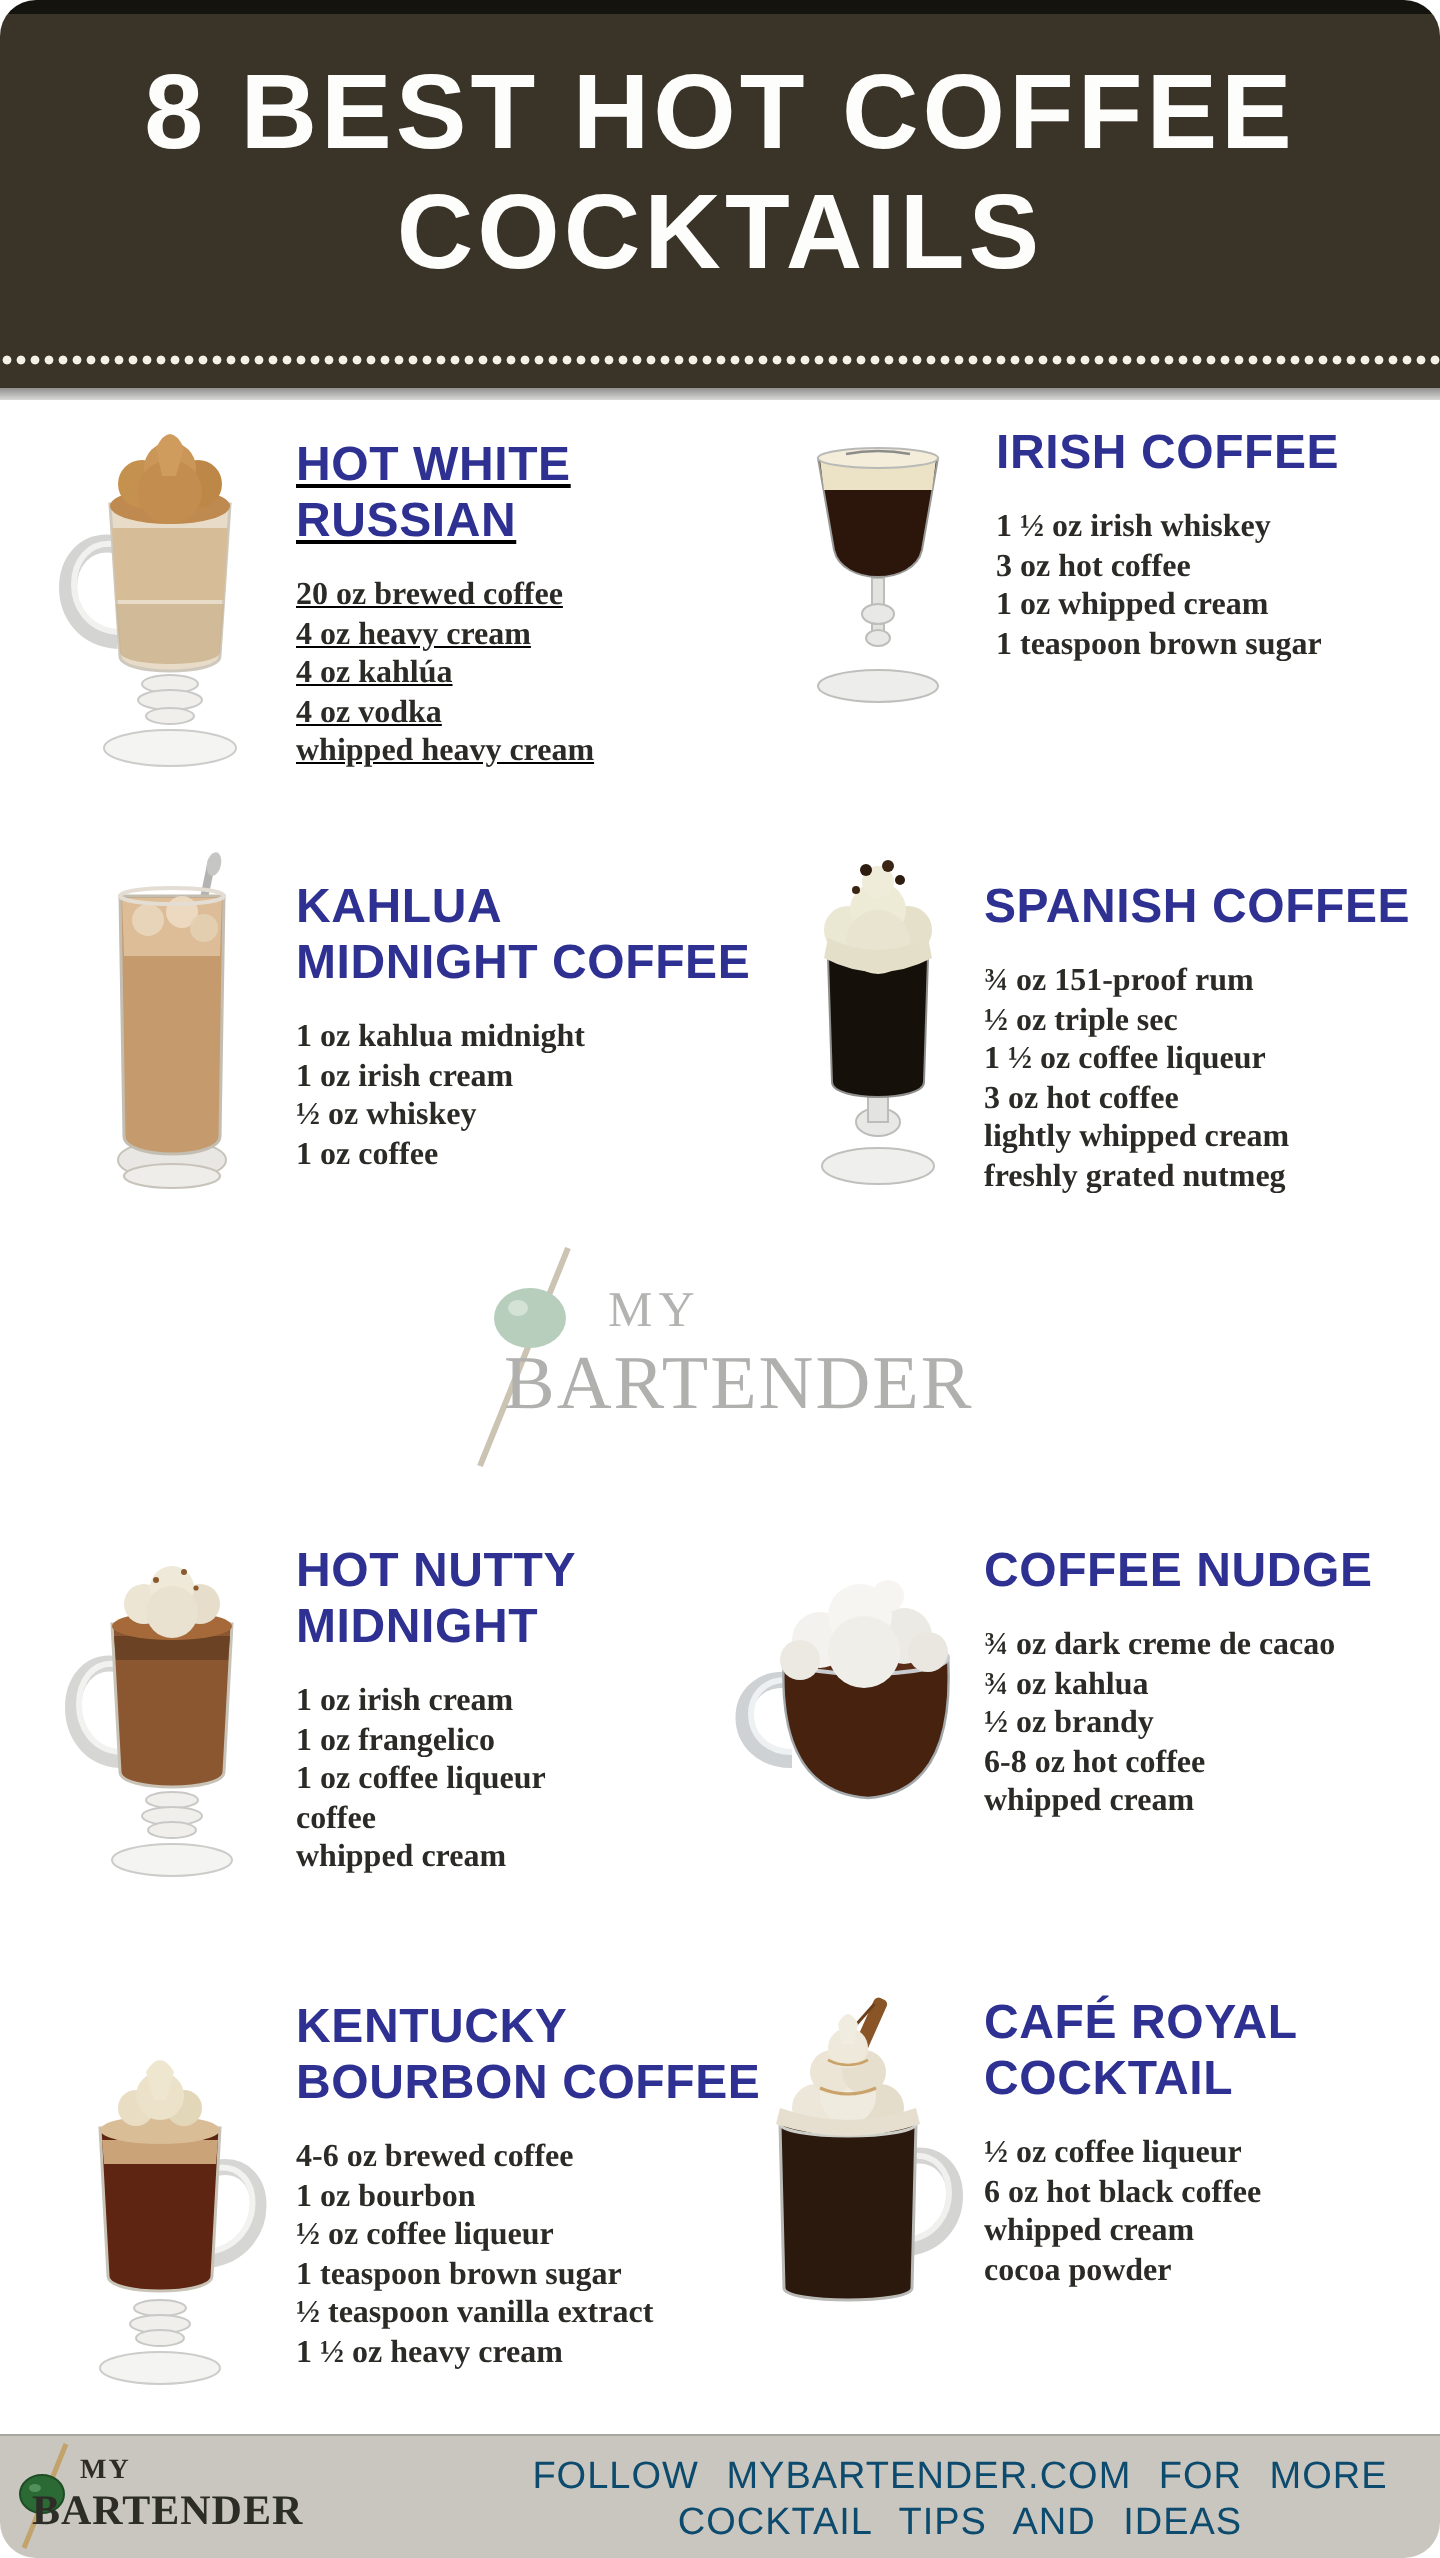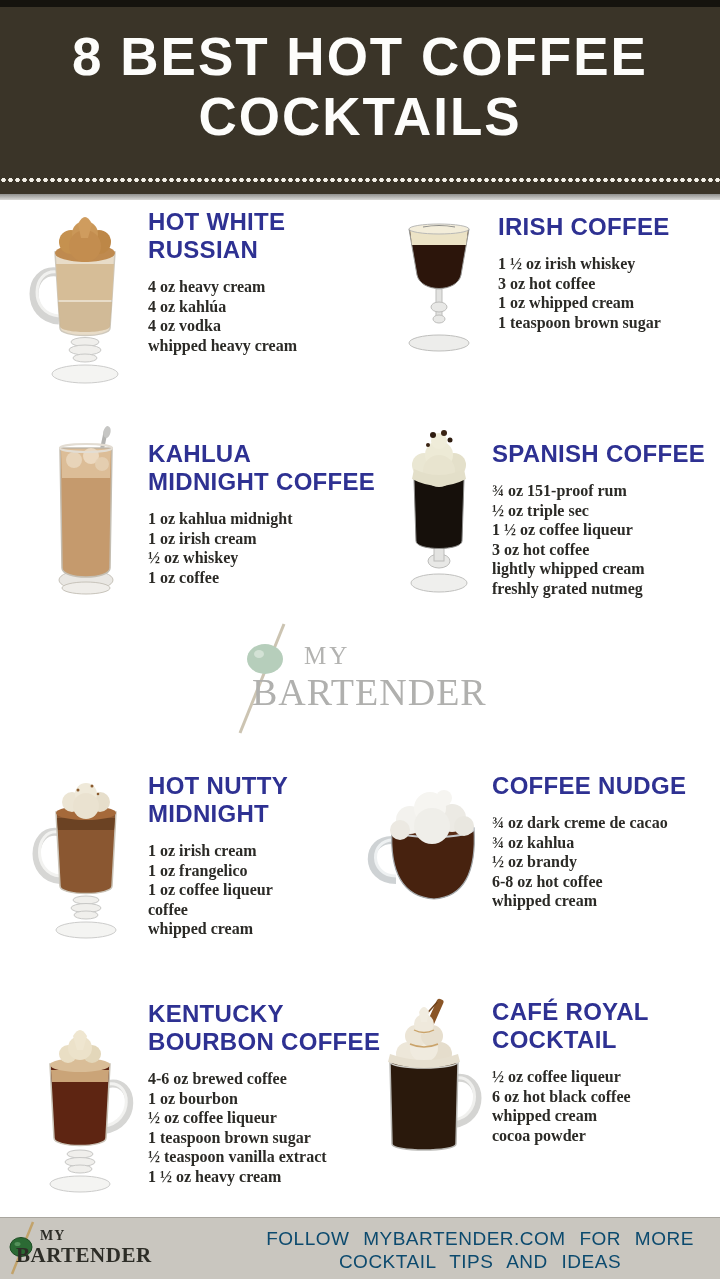--- a/index.html
+++ b/index.html
@@ -1,17 +1,17 @@
 <!DOCTYPE html>
 <html><head>
 <meta charset="utf-8">
 <style>
   html,body{margin:0;padding:0;background:#ffffff;}
   .page{position:relative;width:720px;height:1279px;background:#ffffff;overflow:hidden;
-        font-family:"Liberation Sans",sans-serif;}
+        font-family:"Liberation Sans",sans-serif;border-radius:18px;}
 
   
   .top-edge{position:absolute;left:0;top:0;width:720px;height:7px;background:#15130e;}
   .header{position:absolute;left:0;top:7px;width:720px;height:187px;background:#3a3428;}
   .header-title{position:absolute;left:0;top:20px;width:720px;text-align:center;
                 color:#fdfdfb;font-weight:bold;font-size:53px;line-height:60px;letter-spacing:2px;}
   .header-dots{position:absolute;left:0;bottom:11px;width:720px;height:6px;
                background-image:radial-gradient(circle,#f3f0e7 2px,rgba(0,0,0,0) 2.4px);
                background-size:7px 6px;background-repeat:repeat-x;}
   .header-shadow{position:absolute;left:0;top:194px;width:720px;height:6px;
@@ -20,21 +20,21 @@
   
   .drink{position:absolute;}
   .drink svg{width:100%;height:100%;display:block;}
   .rtext{position:absolute;}
   .rtitle{margin:0 0 13px 0;font-size:24px;font-weight:800;color:#2e3192;letter-spacing:0.3px;}
   .title-line{line-height:28px;white-space:nowrap;}
   .ingredient{font-family:"Liberation Serif",serif;font-weight:bold;font-size:16px;
               line-height:19.5px;color:#2b2a26;white-space:nowrap;}
 
   .c1-drink{left:15px; top:206px;width:130px;height:184px;}
-  .c1-text {left:148px;top:208px;width:240px;}
+  .c1-text {left:148px;top:219px;width:240px;text-decoration:underline;}
   .c2-drink{left:385px;top:203px;width:108px;height:162px;}
   .c2-text {left:498px;top:213px;width:228px;}
   .c3-drink{left:30px; top:426px;width:108px;height:176px;}
   .c3-text {left:148px;top:440px;width:250px;}
   .c4-drink{left:386px;top:421px;width:106px;height:190px;}
   .c4-text {left:492px;top:440px;width:235px;}
   .c5-drink{left:22px; top:762px;width:118px;height:184px;}
   .c5-text {left:148px;top:772px;width:240px;}
   .c6-drink{left:360px;top:778px;width:140px;height:132px;}
   .c6-text {left:492px;top:772px;width:235px;}
@@ -97,20 +97,21 @@
         <circle cx="70" cy="40" r="16" fill="#c38d4f"></circle>
         <path d="M63 18 Q70 4 77 18 L73 32 L66 32 Z" fill="#cf9c5e"></path>
       </svg>
     </div>
     <div class="rtext c1-text">
       <h2 class="rtitle">
           <div class="title-line">HOT WHITE</div>
           <div class="title-line">RUSSIAN</div>
         </h2>
       <div>
+          <div class="ingredient">20 oz brewed coffee</div>
           <div class="ingredient">4 oz heavy cream</div>
           <div class="ingredient">4 oz kahlúa</div>
           <div class="ingredient">4 oz vodka</div>
           <div class="ingredient">whipped heavy cream</div>
         </div>
     </div>
   </section>
 
   <section class="card">
     <div class="drink c2-drink">

